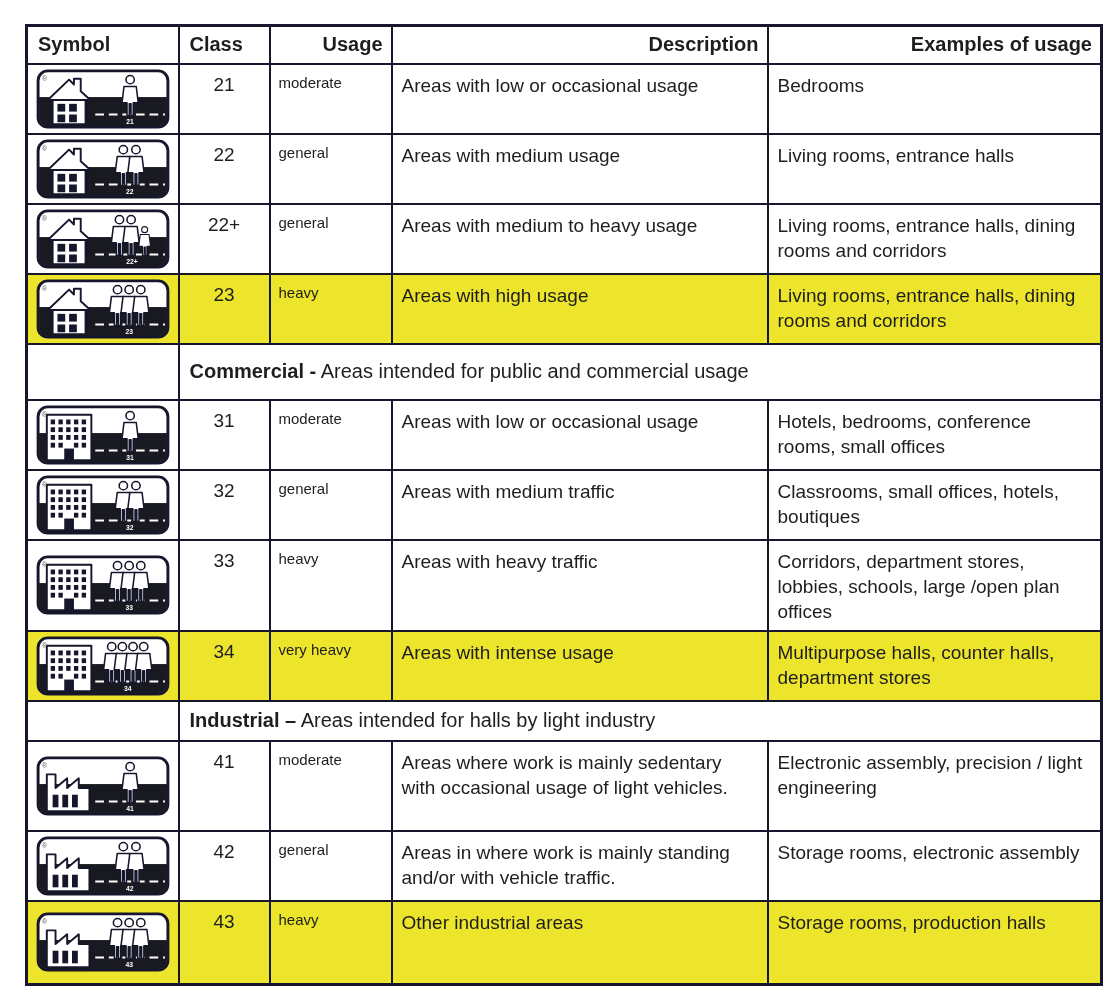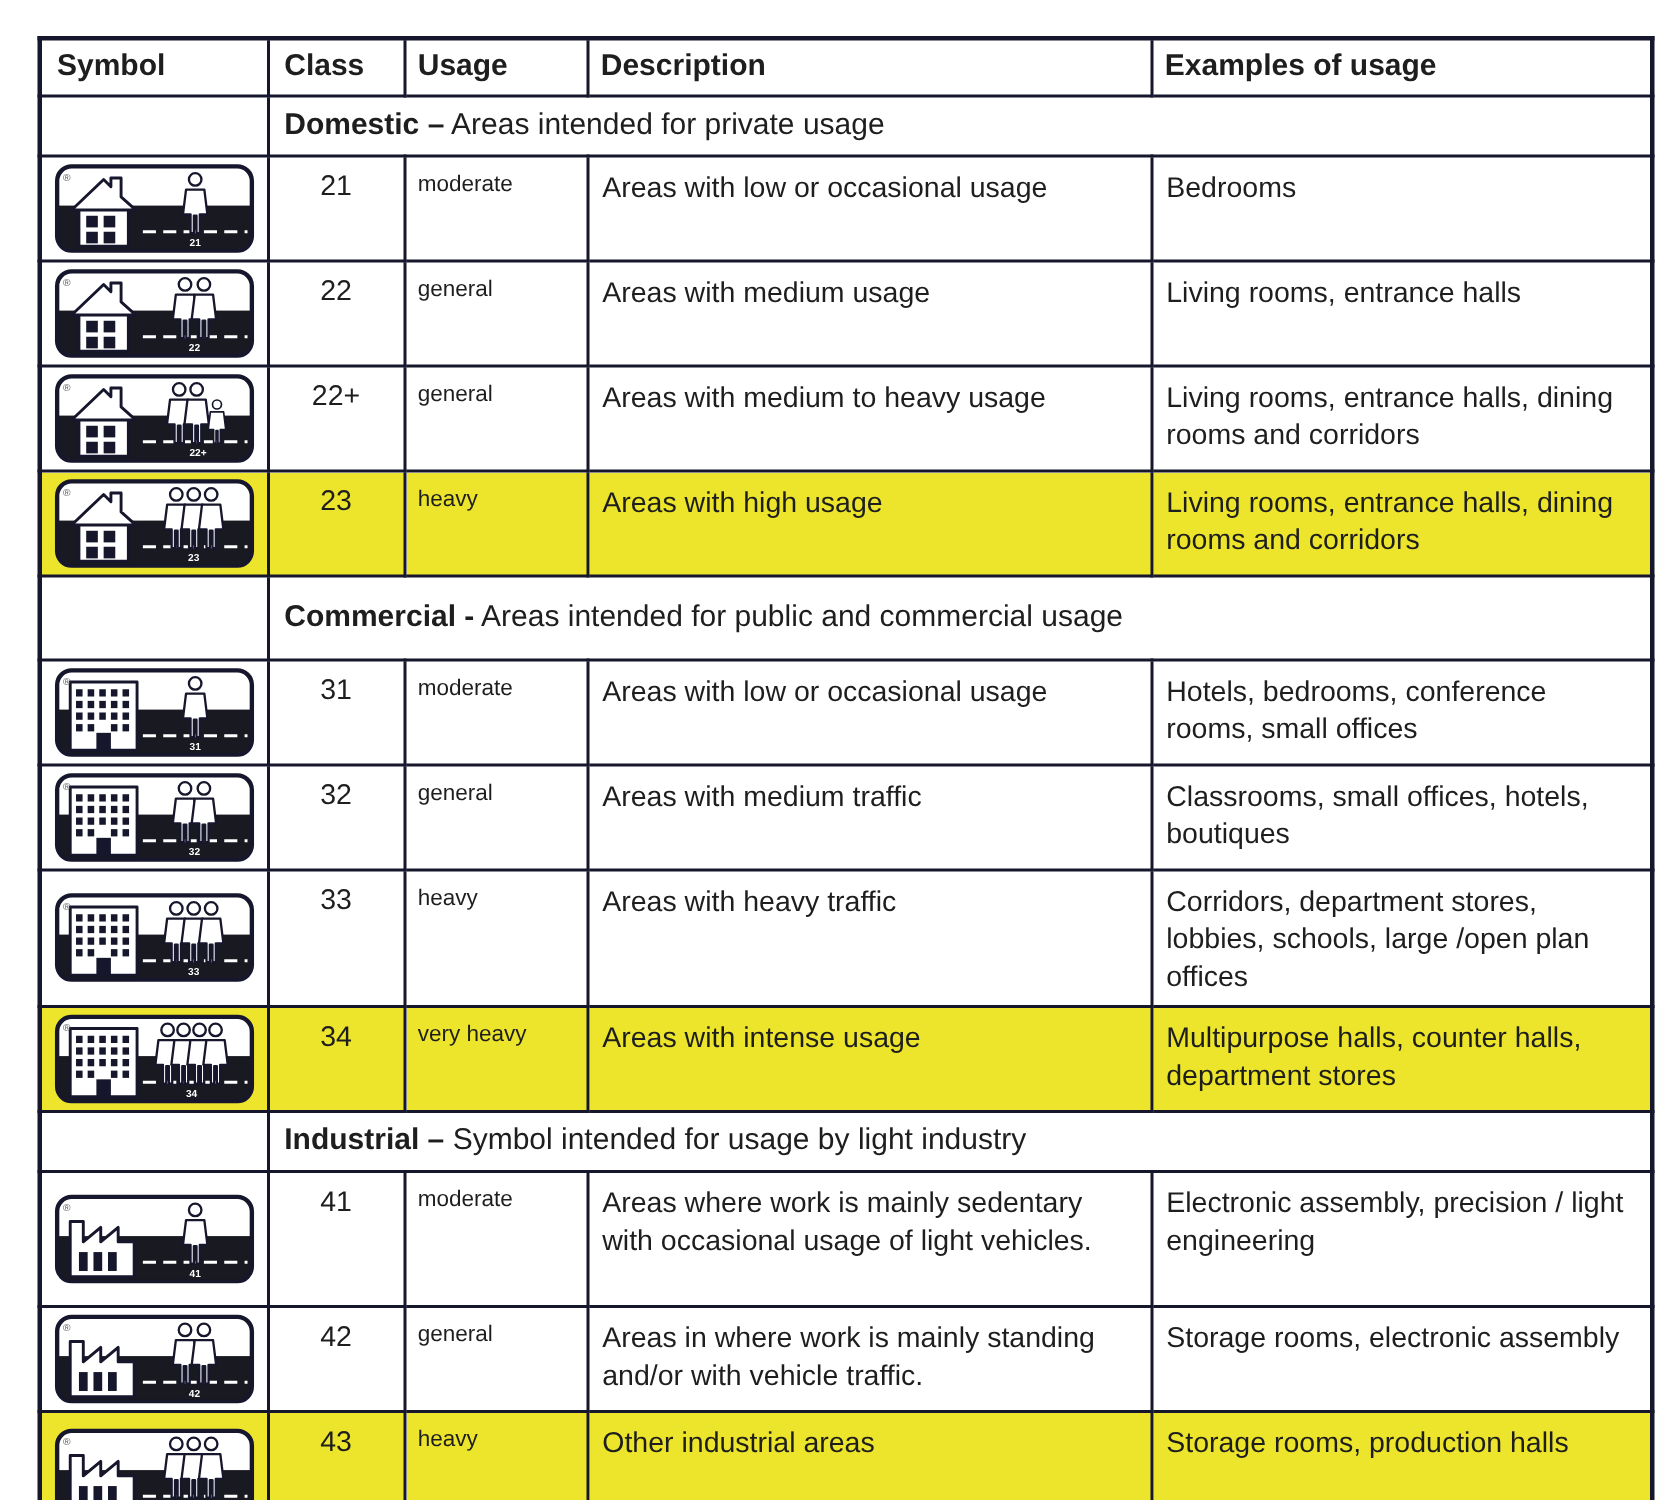--- a/index.html
+++ b/index.html
@@ -1,21 +1,21 @@
 <!DOCTYPE html>
 <html style="--hl: #ece52b; --bd: #16162c;"><head>
 <meta charset="utf-8">
 <style>
   :root{ --bd:#16162c; --ink:#1e1e1e; }
   html,body{margin:0;padding:0;background:#ffffff;}
   body{width:1120px;height:1000px;overflow:hidden;font-family:"Liberation Sans",sans-serif;color:var(--ink);}
   .wrap{margin:24px 20px 0 25px;}
   table{border-collapse:collapse;table-layout:fixed;width:1075px;border:3px solid var(--bd);}
   th,td{border:2px solid var(--bd);vertical-align:top;overflow:hidden;}
-  th{font-size:20px;font-weight:bold;padding:6px 8px;text-align:left;background:#fff;}
+  th{font-size:20px;font-weight:bold;padding:6px 8px;text-align:right;background:#fff;}
   th.left{text-align:left;padding-left:10px;}
   td.sym{text-align:center;vertical-align:middle;padding:3px 2px;}
   td.cls{text-align:center;font-size:19px;padding-top:9px;}
   td.usage{font-size:15px;padding:9px 17px 6px 8px;}
   td.txt{font-size:19px;line-height:1.32;padding:8px 6px 6px 9px;}
   tr.section td{font-size:20px;vertical-align:middle;padding:6px 2px 6px 10px;background:#fff;}
   tr.section b{font-weight:bold;}
   tr.hl td{background:var(--hl,#ece52b);}
   svg{display:block;margin:0 auto;}
 </style>
@@ -34,24 +34,20 @@
     <thead>
       <tr style="height:38px">
         <th class="left">Symbol</th>
         <th class="left">Class</th>
         <th>Usage</th>
         <th>Description</th>
         <th>Examples of usage</th>
       </tr>
     </thead>
     <tbody id="tbody">
-        <tr class="section" style="height: 40px;">
-          <td class="sym"></td>
-          <td colspan="4"><b>Domestic –</b><span> Areas intended for private usage</span></td>
-        </tr>
         <tr style="height: 53px;">
           <td class="sym">
             <svg viewBox="0 0 140 64" width="136" height="62">
               <defs>
                 <clipPath id="cp0">
                   <rect x="4" y="4" width="132" height="56" rx="9"></rect>
                 </clipPath>
               </defs>
               <rect x="3" y="3" width="134" height="58" rx="10" fill="#ffffff" stroke="#16162c" stroke-width="3"></rect>
               <g clip-path="url(#cp0)">
@@ -440,21 +436,21 @@
               <text x="7" y="13" font-size="7" fill="#555">®</text>
             </svg>
           </td>
           <td class="cls">34</td>
           <td class="usage">very heavy</td>
           <td class="txt">Areas with intense usage</td>
           <td class="txt">Multipurpose halls, counter halls, department stores</td>
         </tr>
         <tr class="section" style="height: 40px;">
           <td class="sym"></td>
-          <td colspan="4"><b>Industrial –</b><span> Symbol intended for usage by light industry</span></td>
+          <td colspan="4"><b>Industrial –</b><span> Areas intended for halls by light industry</span></td>
         </tr>
         <tr style="height: 90px;">
           <td class="sym">
             <svg viewBox="0 0 140 64" width="136" height="62">
               <defs>
                 <clipPath id="cp8">
                   <rect x="4" y="4" width="132" height="56" rx="9"></rect>
                 </clipPath>
               </defs>
               <rect x="3" y="3" width="134" height="58" rx="10" fill="#ffffff" stroke="#16162c" stroke-width="3"></rect>

